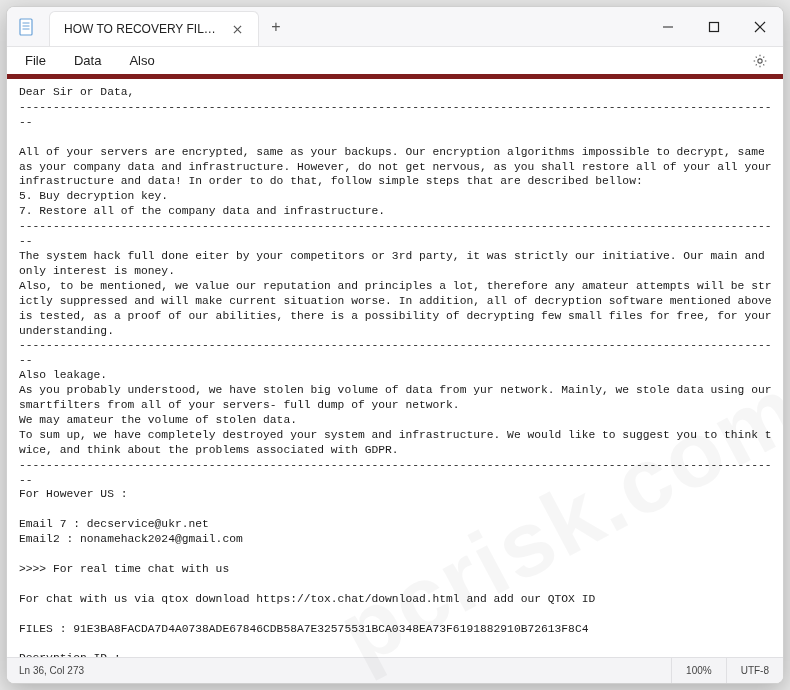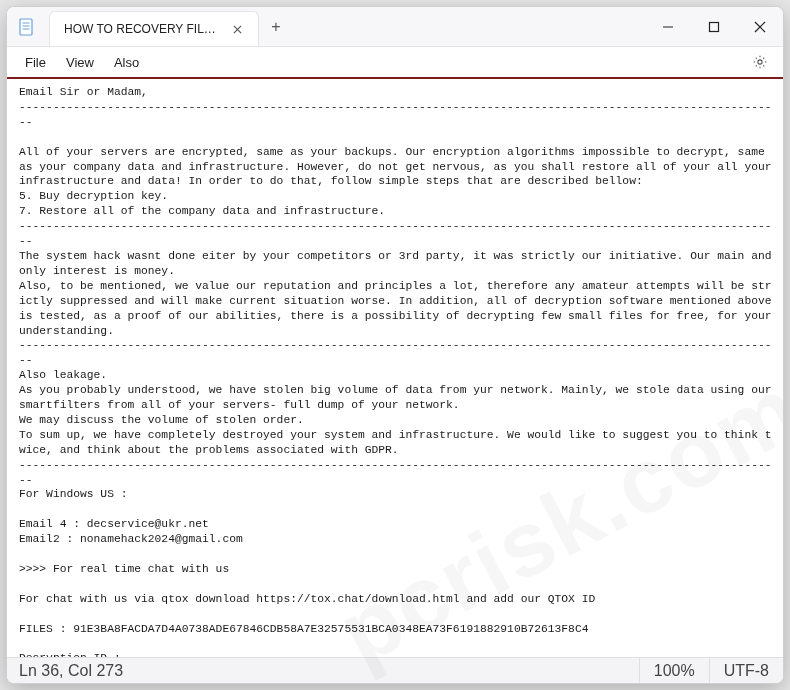--- a/index.html
+++ b/index.html
@@ -67,24 +67,24 @@
     width: 46px; display:flex; align-items:center; justify-content:center;
     color:#2b2b2b;
   }
   .winbtn svg { pointer-events:none; }
   .menubar {
     height: 32px;
     background: #ffffff;
     display: flex;
     align-items: center;
     padding: 0 8px;
-    gap: 0;
+    gap: 8px;
     color: #222;
     font-size: 13px;
-    border-bottom: 2px solid #7f1d1d;
+    border-bottom: 5px solid #7f1d1d;
   }
   .menuitem {
     padding: 4px 10px;
     border-radius: 4px;
   }
   .menubar .menuspacer { flex:1; }
   .gear { width:30px; display:flex; align-items:center; justify-content:center; color:#444; }
   .content {
     flex: 1;
     overflow: hidden;
@@ -95,21 +95,21 @@
     color: #1a1a1a;
     white-space: pre-wrap;
     word-break: break-all;
   }
   .statusbar {
     height: 26px;
     background: #f4f4f6;
     border-top: 1px solid #e0e0e3;
     display: flex;
     align-items: center;
-    font-size: 16px;
+    font-size: 10px;
     color: #444;
   }
   .status-seg {
     padding: 0 14px;
     border-left: 1px solid #e0e0e3;
     height: 100%;
     display:flex;
     align-items:center;
   }
   .status-left { flex:1; padding-left: 12px; }
@@ -165,49 +165,49 @@
     <div class="winbtn">
       <svg width="12" height="12" viewBox="0 0 12 12">
           <line x1="1" y1="1" x2="11" y2="11" stroke="#222" stroke-width="1.2"></line>
           <line x1="11" y1="1" x2="1" y2="11" stroke="#222" stroke-width="1.2"></line>
         </svg>
     </div>
   </div>
 
   <div class="menubar">
     <div class="menuitem">File</div>
-    <div class="menuitem">View</div>
+    <div class="menuitem">Data</div>
     <div class="menuitem">Also</div>
     <div class="menuspacer"></div>
     <div class="gear">
       <svg width="16" height="16" viewBox="0 0 24 24" fill="none" stroke="#555" stroke-width="1.6">
         <circle cx="12" cy="12" r="3.2"></circle>
         <path d="M12 2.5v2.2M12 19.3v2.2M21.5 12h-2.2M4.7 12H2.5M18.4 5.6l-1.5 1.5M7.1 16.9l-1.5 1.5M18.4 18.4l-1.5-1.5M7.1 7.1L5.6 5.6"></path>
       </svg>
     </div>
   </div>
 
-  <div class="content"><span>Email Sir or Madam,</span>
+  <div class="content"><span>Dear Sir or Data,</span>
 <span>-----------------------------------------------------------------------------------------------------------------</span>
 <span></span>
 <span>All of your servers are encrypted, same as your backups. Our encryption algorithms impossible to decrypt, same as your company data and infrastructure. However, do not get nervous, as you shall restore all of your all your infrastructure and data! In order to do that, follow simple steps that are described bellow:</span>
 <span>5. Buy decryption key.</span>
 <span>7. Restore all of the company data and infrastructure.</span>
 <span>-----------------------------------------------------------------------------------------------------------------</span>
-<span>The system hack wasnt done eiter by your competitors or 3rd party, it was strictly our initiative. Our main and only interest is money.</span>
+<span>The system hack full done eiter by your competitors or 3rd party, it was strictly our initiative. Our main and only interest is money.</span>
 <span>Also, to be mentioned, we value our reputation and principles a lot, therefore any amateur attempts will be strictly suppressed and will make current situation worse. In addition, all of decryption software mentioned above is tested, as a proof of our abilities, there is a possibility of decrypting few small files for free, for your understanding.</span>
 <span>-----------------------------------------------------------------------------------------------------------------</span>
 <span>Also leakage.</span>
 <span>As you probably understood, we have stolen big volume of data from yur network. Mainly, we stole data using our smartfilters from all of your servers- full dump of your network.</span>
-<span>We may discuss the volume of stolen order.</span>
+<span>We may amateur the volume of stolen data.</span>
 <span>To sum up, we have completely destroyed your system and infrastructure. We would like to suggest you to think twice, and think about the problems associated with GDPR.</span>
 <span>-----------------------------------------------------------------------------------------------------------------</span>
-<span>For Windows US :</span>
-<span></span>
-<span>Email 4 : decservice@ukr.net</span>
+<span>For However US :</span>
+<span></span>
+<span>Email 7 : decservice@ukr.net</span>
 <span>Email2 : nonamehack2024@gmail.com</span>
 <span></span>
 <span>&gt;&gt;&gt;&gt; For real time chat with us</span>
 <span></span>
 <span>For chat with us via qtox download https://tox.chat/download.html and add our QTOX ID</span>
 <span></span>
 <span>FILES : 91E3BA8FACDA7D4A0738ADE67846CDB58A7E32575531BCA0348EA73F6191882910B72613F8C4</span>
 <span></span>
 <span>Decryption ID :</span>
 </div>

